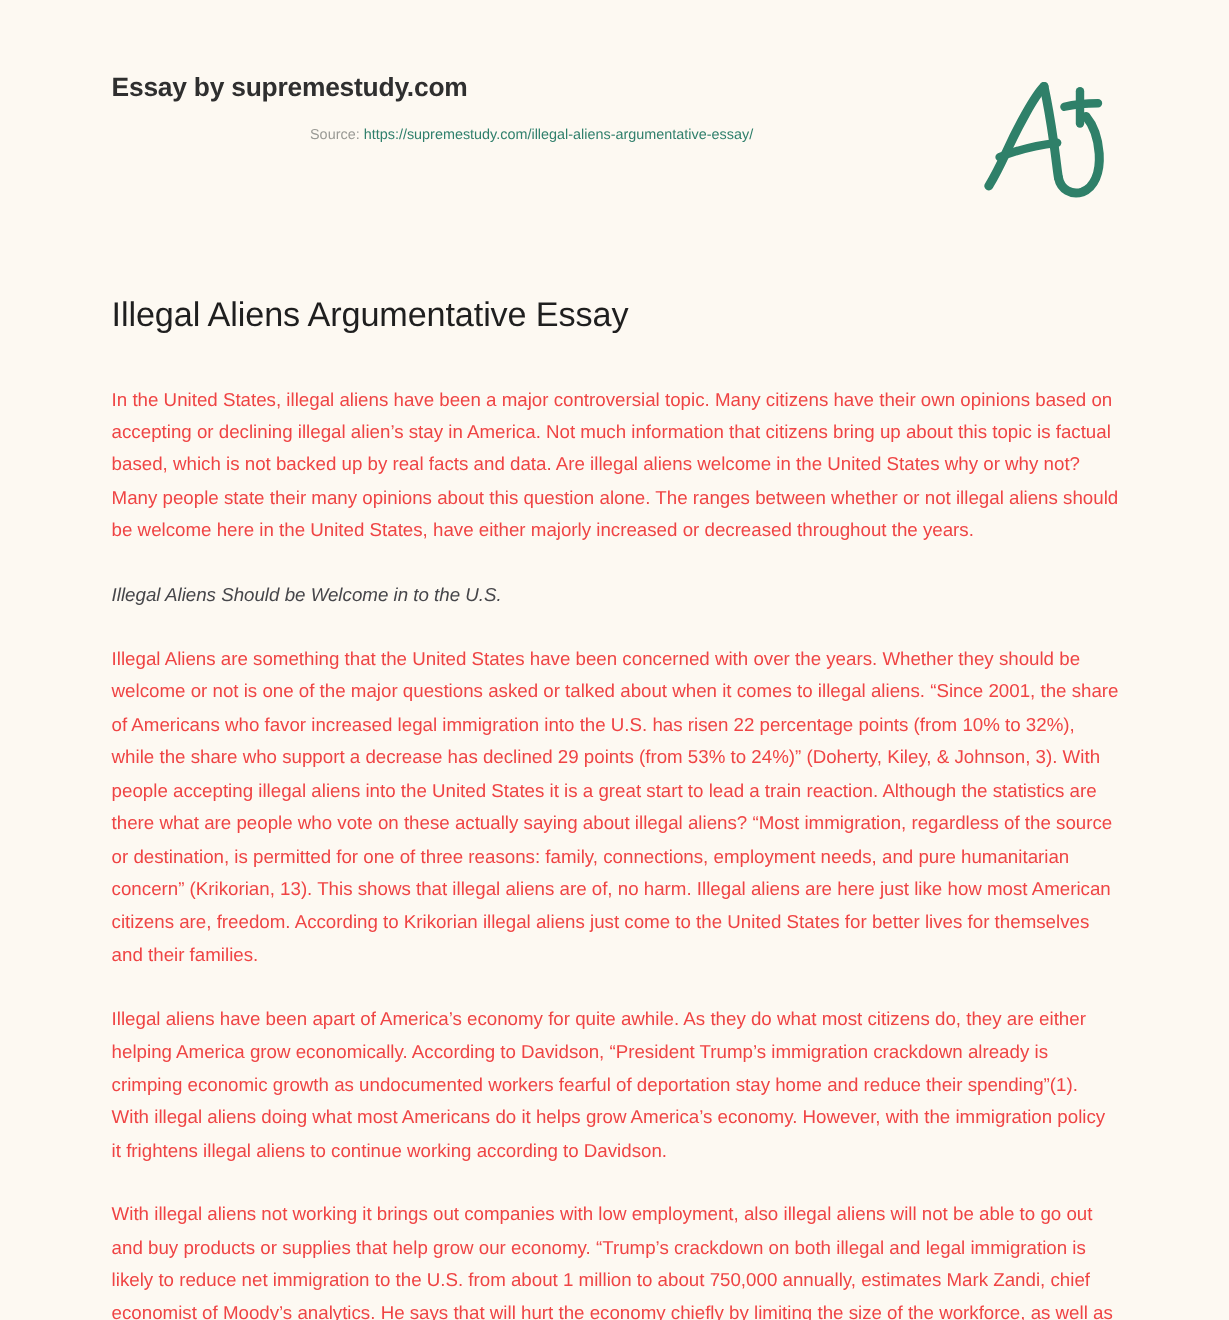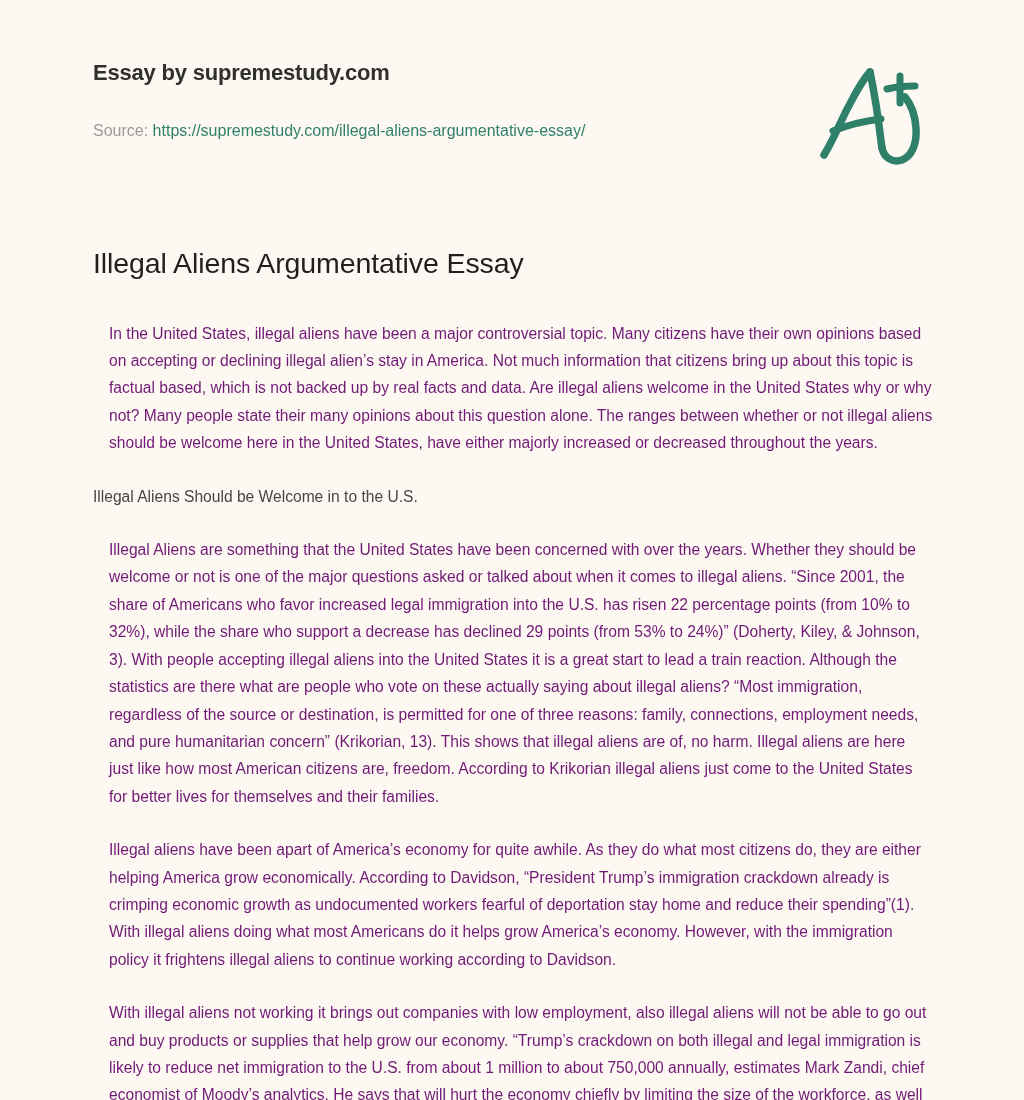--- a/index.html
+++ b/index.html
@@ -43,25 +43,26 @@
   .brand-title {
     font-size: 22px;
     font-weight: 700;
     color: #2f2f2f;
     letter-spacing: -0.2px;
     line-height: 1.2;
     margin: 0;
   }
 
   .source-line {
-    margin-top: 35px;
-    font-size: 16px;
+    margin-top: 19px;
+    font-size: 12px;
     line-height: 1.3;
     color: #9a9a95;
     white-space: nowrap;
+    text-align: center;
   }
 
   .source-label {
     color: #9a9a95;
   }
 
   .source-url {
     color: #2f7f6b;
     text-decoration: none;
   }
@@ -91,33 +92,34 @@
   .article-title {
     margin: 0 0 38px 0;
     font-size: 28.5px;
     font-weight: 400;
     line-height: 1.25;
     color: #1f1f1f;
     letter-spacing: -0.1px;
   }
 
   .para {
-    margin: 0 0 26px 16px;
+    margin: 0 0 26px 0;
     font-size: 15.6px;
     line-height: 27.4px;
-    color: #701a75;
+    color: #ef4444;
     text-align: left;
   }
 
   .section-heading {
     margin: 0 0 26px 0;
     font-size: 15.6px;
     line-height: 27.4px;
     font-weight: 400;
     color: #46464a;
+    font-style: italic;
   }
 
   .para:last-child {
     margin-bottom: 0;
   }
 </style>
 </head>
 <body>
 
 <div class="page">

